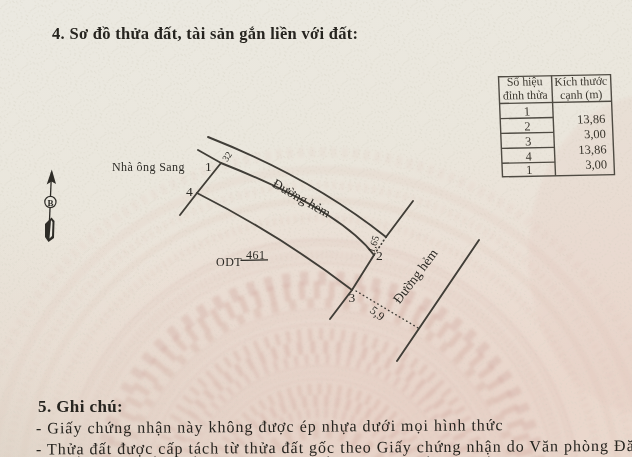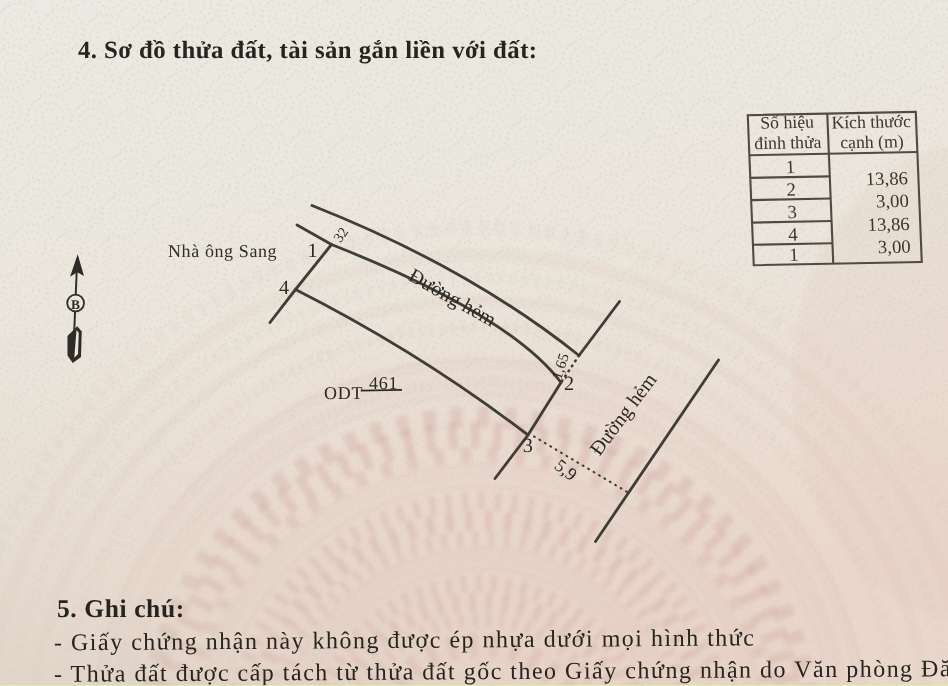--- a/index.html
+++ b/index.html
@@ -1,16 +1,16 @@
 <!DOCTYPE html>
 <html><head>
 <meta charset="utf-8">
 <style>
   html,body{margin:0;padding:0;}
-  .page{position:relative;width:632px;height:457px;overflow:hidden;background:#bef264;font-family:"Liberation Serif",serif;}
+  .page{position:relative;width:632px;height:457px;overflow:hidden;background:#f97316;font-family:"Liberation Serif",serif;}
   svg{display:block;}
 </style>
 </head>
 <body>
 <div class="page">
 <svg width="632" height="457" viewBox="0 0 632 457" xmlns="http://www.w3.org/2000/svg">
 <defs>
   <linearGradient id="bg" x1="0" y1="0" x2="0.25" y2="1">
     <stop offset="0" stop-color="#ebe9e1"></stop>
     <stop offset="0.45" stop-color="#eae6dc"></stop>

